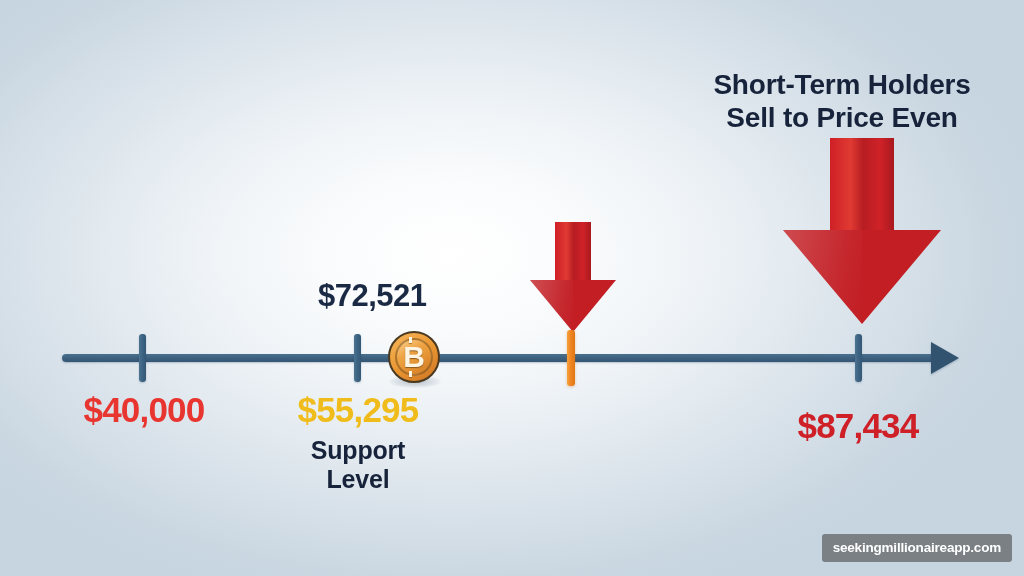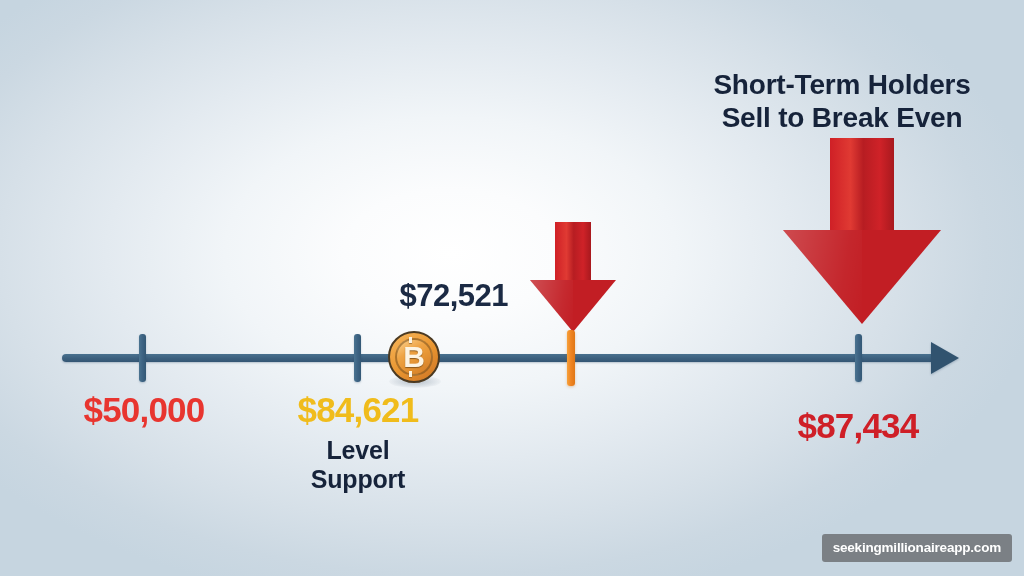--- a/index.html
+++ b/index.html
@@ -209,21 +209,21 @@
   }
   #ann-sth  { left: 672px; top: 68px;  width: 340px; font-size: 28px; }
   #ann-panic{ left: 453px; top: 163px; width: 240px; font-size: 23px; }
 
   
   #coin-price {
     position: absolute;
     left: 318px;
     top: 278px;
     width: 190px;
-    text-align: right;
+    text-align: left;
     font-size: 31px;
     font-weight: bold;
     color: #1b2a44;
     letter-spacing: -0.5px;
   }
 
   
   .label-col {
     position: absolute;
     text-align: center;
@@ -263,21 +263,21 @@
     border-radius: 3px;
   }
 </style>
 </head>
 <body>
 
 <div id="infographic">
 
   <div class="annotation" id="ann-sth">
     <div>Short-Term Holders</div>
-    <div>Sell to Break Even</div>
+    <div>Sell to Price Even</div>
   </div>
 
   <div class="arrow-down" id="arrow-sth">
     <div class="arrow-shaft"></div>
     <div class="arrow-head-fill"></div>
     <div class="arrow-head-gloss"></div>
   </div>
 
 
   <div class="arrow-down" id="arrow-panic">
@@ -298,28 +298,28 @@
 
   <div class="coin-wrap">
     <div class="coin-shadow"></div>
     <div class="coin">
       <div class="coin-inner"></div>
       <span class="coin-b">B</span>
     </div>
   </div>
 
   <div class="label-col" id="col-70000">
-    <div class="label-price" style="color:#e8352f;">$50,000</div>
+    <div class="label-price" style="color:#e8352f;">$40,000</div>
   </div>
 
   <div class="label-col" id="col-72294">
-    <div class="label-price" style="color:#f0bc1c;">$84,621</div>
+    <div class="label-price" style="color:#f0bc1c;">$55,295</div>
     <div class="label-sub">
+      <div>Support</div>
       <div>Level</div>
-      <div>Support</div>
     </div>
   </div>
 
 
   <div class="label-col" id="col-87434">
     <div class="label-price" style="color:#cf1f27;margin-top:16px;">$87,434</div>
     <div class="label-sub">
     </div>
   </div>
 

